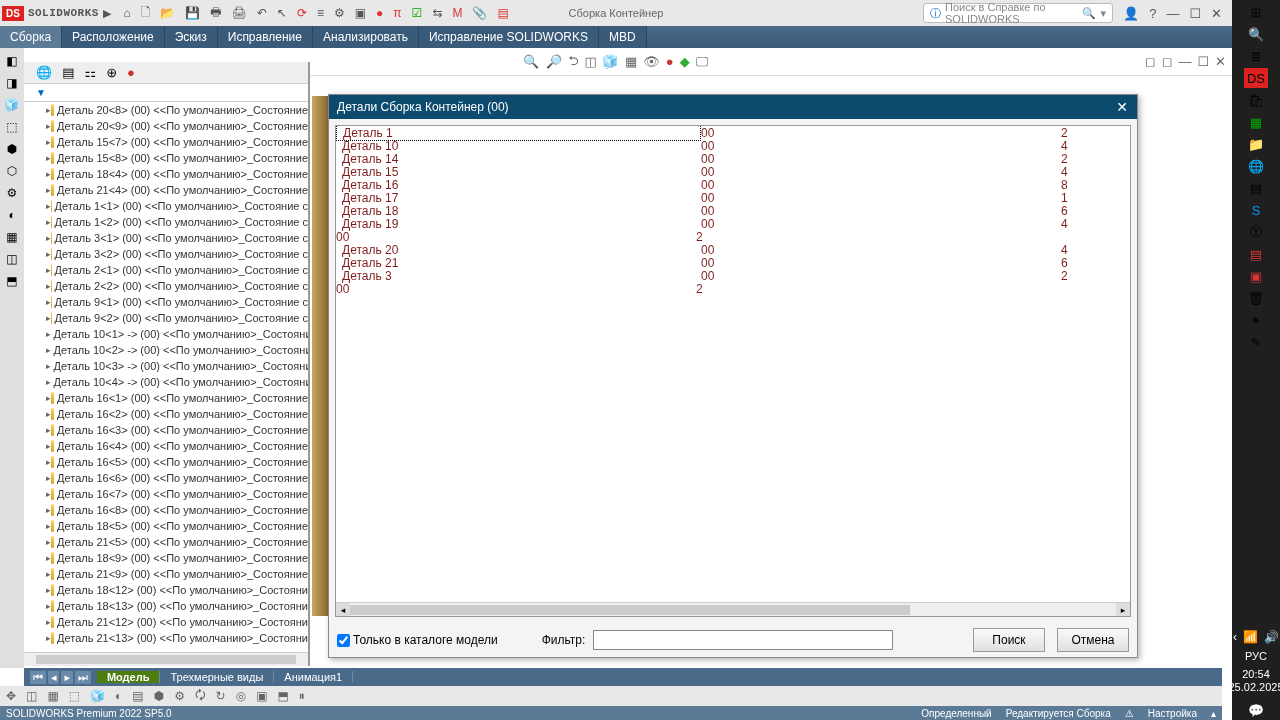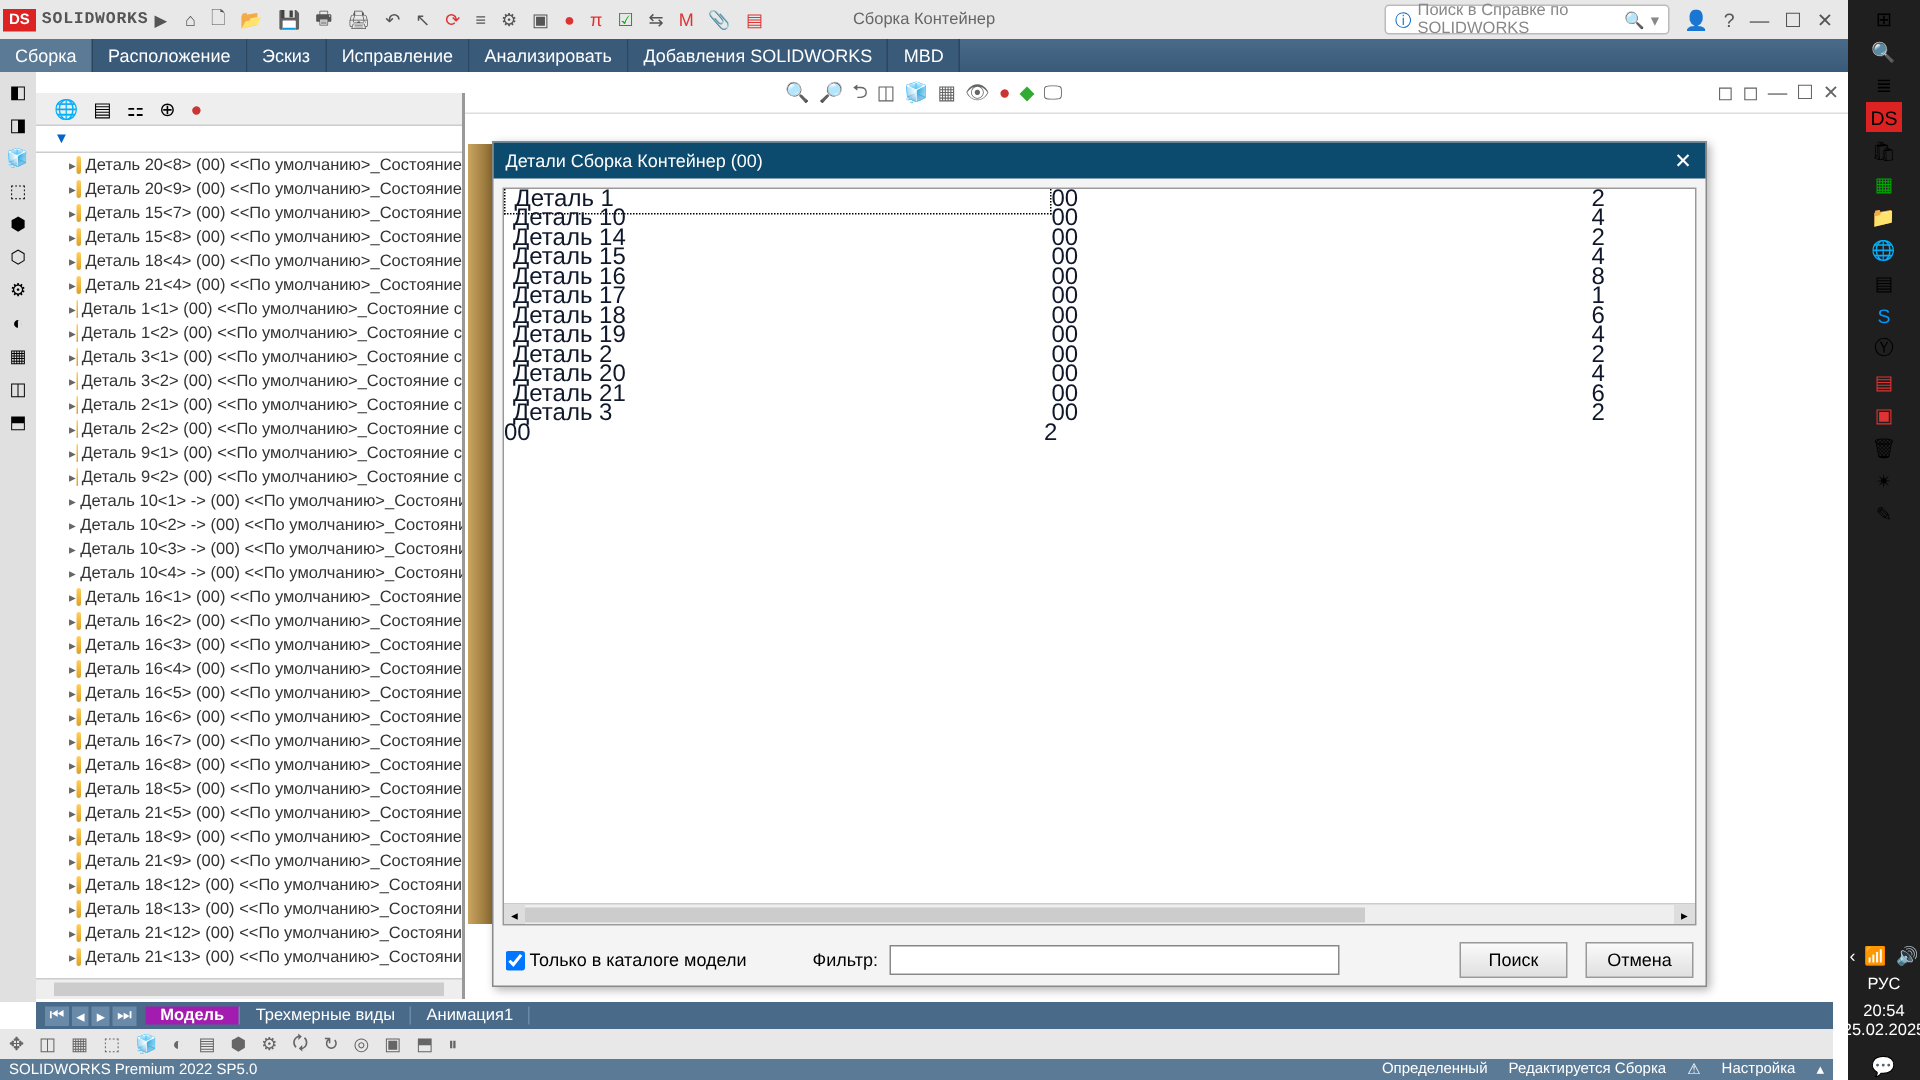--- a/index.html
+++ b/index.html
@@ -51,42 +51,42 @@
 
 
 .canvas { position: absolute; left: 310px; top: 76px; width: 912px; height: 590px; background: #fff; }
 .canvas .rail { position: absolute; left: 2px; top: 20px; width: 16px; height: 520px; background: linear-gradient(90deg,#caa560,#8a6a30); }
 
 
 .dialog { position: absolute; left: 328px; top: 94px; width: 810px; height: 564px; background: #f4f4f4; border: 1px solid #888; box-shadow: 2px 2px 6px rgba(0,0,0,.3); display: flex; flex-direction: column; }
 .dlg-title { height: 24px; background: #0c4a6e; color: #fff; font-size: 12px; display: flex; align-items: center; padding-left: 8px; }
 .dlg-title .x { margin-left: auto; width: 30px; text-align: center; cursor: pointer; font-size: 14px; }
 .dlg-body { flex: 1; margin: 6px; background: #fff; border: 1px solid #999; position: relative; overflow: hidden; }
-.dlg-table { font-size: 16px; color: #0f172a; }
+.dlg-table { font-size: 12px; color: #7f1d1d; }
 .dlg-row { display: flex; height: 13px; align-items: center; }
 .dlg-row .c1 { width: 365px; padding-left: 6px; }
 .dlg-row .c2 { width: 360px; }
 .dlg-row .c3 { width: 60px; text-align: left; }
 .dlg-row:first-child .c1 { border: 1px dotted #000; }
 .dlg-hscroll { position: absolute; left: 0; right: 0; bottom: 0; height: 14px; background: #eee; border-top: 1px solid #ccc; }
 .dlg-hscroll .thumb { position: absolute; left: 14px; top: 2px; height: 10px; width: 560px; background: #ccc; }
 .dlg-hscroll .la, .dlg-hscroll .ra { position:absolute; top:0; width:14px; height:14px; background:#ddd; text-align:center; font-size:9px; line-height:14px;}
 .dlg-hscroll .la{left:0}.dlg-hscroll .ra{right:0}
 .dlg-footer { height: 34px; display: flex; align-items: center; padding: 0 8px; gap: 8px; font-size: 12px; }
 .dlg-footer input[type=text] { height: 20px; width: 300px; border: 1px solid #888; background: #fff; font-size: 12px; padding: 0 4px; }
 .dlg-footer label { display: flex; align-items: center; gap: 3px; }
 .dlg-footer .btn { margin-left: auto; height: 24px; min-width: 72px; background: linear-gradient(#fafafa,#e0e0e0); border: 1px solid #999; font-size: 12px; cursor: pointer; }
 .dlg-footer .btn + .btn { margin-left: 4px; }
 
 
 .bottom-tabs { position: absolute; left: 24px; top: 668px; width: 1198px; height: 18px; background: #4a6a8a; display: flex; align-items: center; font-size: 11px; color: #fff; }
 .bottom-tabs .nav { display:flex; gap:2px; margin:0 6px;}
 .bottom-tabs .nav span{ background:#6a8aaa; padding:0 3px; cursor:pointer;}
 .bottom-tabs .bt { padding: 0 10px; border-right: 1px solid #6a8aaa; cursor: pointer; }
-.bottom-tabs .bt.active { background: #a21caf; font-weight: bold; }
+.bottom-tabs .bt.active { background: #4d7c0f; font-weight: bold; }
 .bottom-tool { position: absolute; left: 0; top: 686px; width: 1222px; height: 20px; background: #e8e8e8; display: flex; align-items: center; gap: 10px; padding-left: 6px; font-size: 12px; color: #666;}
 .bottom-tool span{cursor:pointer;}
 .status { position: absolute; left: 0; top: 706px; width: 1222px; height: 14px; background: #5b7a96; color: #fff; font-size: 10px; display: flex; align-items: center; padding: 0 6px; }
 .status .right { margin-left: auto; display: flex; gap: 14px; }
 
 
 .app-ico { width: 24px; height: 20px; margin-top: 2px; display:flex; align-items:center; justify-content:center; font-size: 13px;}
 </style>
 </head>
 <body>
@@ -131,21 +131,21 @@
     <span>✕</span>
   </div>
 </div>
 
 <div class="menubar">
   <div class="tab">Сборка</div>
   <div class="tab dark">Расположение</div>
   <div class="tab dark">Эскиз</div>
   <div class="tab dark">Исправление</div>
   <div class="tab dark">Анализировать</div>
-  <div class="tab dark">Добавления SOLIDWORKS</div>
+  <div class="tab dark">Исправление SOLIDWORKS</div>
   <div class="tab dark">MBD</div>
 </div>
 
 <div class="viewbar">
   <span class="vicon">🔍</span>
   <span class="vicon">🔎</span>
   <span class="vicon">⮌</span>
   <span class="vicon">◫</span>
   <span class="vicon">🧊</span>
   <span class="vicon">▦</span>
@@ -407,21 +407,20 @@
           <span class="c1">Деталь 18</span>
           <span class="c2">00</span>
           <span class="c3">6</span>
         </div>
         <div class="dlg-row">
           <span class="c1">Деталь 19</span>
           <span class="c2">00</span>
           <span class="c3">4</span>
         </div>
         <div class="dlg-row">
-          <span class="c1">Деталь 2</span>
           <span class="c2">00</span>
           <span class="c3">2</span>
         </div>
         <div class="dlg-row">
           <span class="c1">Деталь 20</span>
           <span class="c2">00</span>
           <span class="c3">4</span>
         </div>
         <div class="dlg-row">
           <span class="c1">Деталь 21</span>

